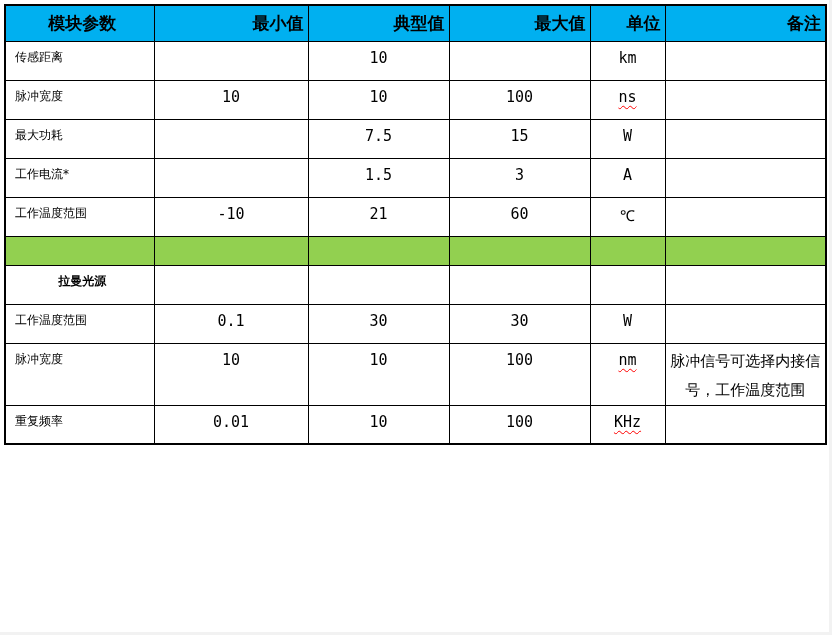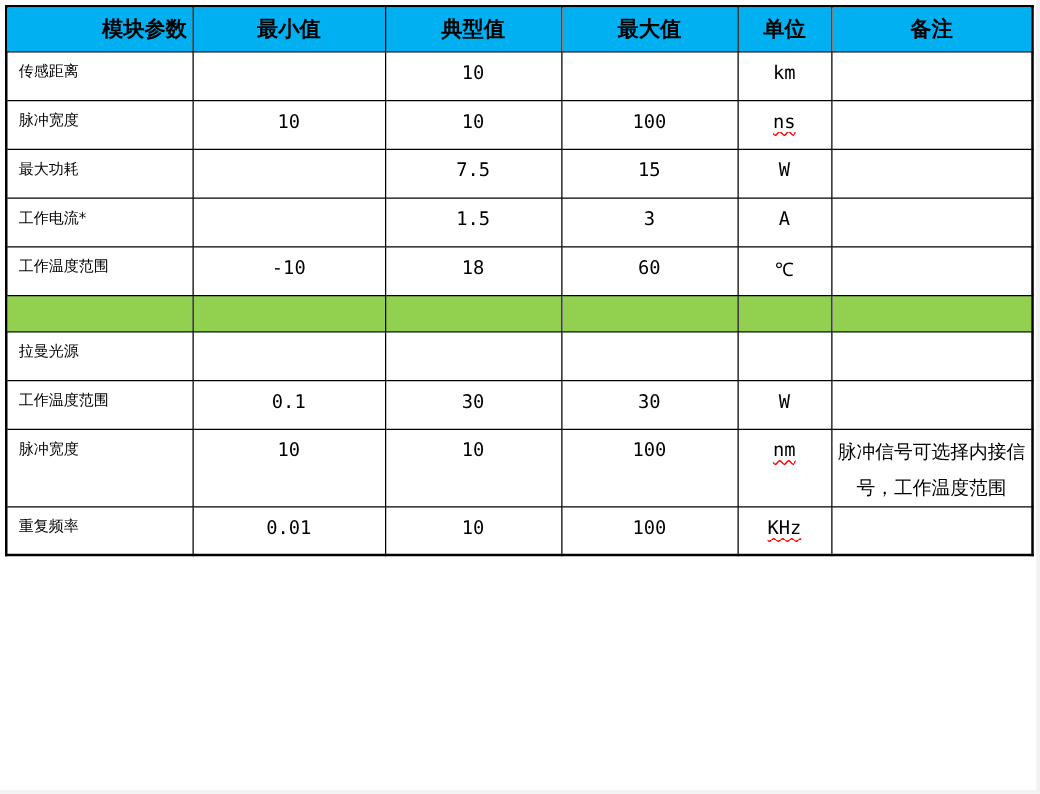--- a/index.html
+++ b/index.html
@@ -31,31 +31,31 @@
     color:#000;
     padding:7px 4px 0 4px;
     overflow:hidden;
     box-sizing:border-box;
   }
   th{
     background:#00b0f0;
     font-weight:bold;
     font-size:17px;
     height:36px;
-    text-align:center;
+    text-align:right;
     padding-top:6px;
   }
-  th.param{text-align:right;padding-left:9px;}
+  th.param{text-align:center;padding-left:9px;}
   tr.data td{height:39px;font-size:15px;text-align:center;font-family:"DejaVu Sans Mono", monospace;}
   tr.data td.param{
     text-align:left;padding-left:9px;
     font-family:"DejaVu Sans", sans-serif;
     font-size:12px;
   }
-  tr.data.bold td.param{font-weight:normal;}
+  tr.data.bold td.param{font-weight:bold;text-align:center;}
   tr.separator td{background:#92d050;height:29px;padding:0;}
   td.note{
     font-family:"DejaVu Sans", sans-serif;
     font-size:15px;
     line-height:29px;
     text-align:center;
     padding-top:3px;
   }
   .squiggle{
     text-decoration-line:underline;
@@ -118,21 +118,21 @@
         <td class="param">工作电流*</td>
         <td></td>
         <td>1.5</td>
         <td>3</td>
         <td>A</td>
         <td class="note"></td>
       </tr>
       <tr class="data">
         <td class="param">工作温度范围</td>
         <td>-10</td>
-        <td>18</td>
+        <td>21</td>
         <td>60</td>
         <td>℃</td>
         <td class="note"></td>
       </tr>
       <tr class="separator">
         <td class="param"></td>
         <td></td>
         <td></td>
         <td></td>
         <td></td>

